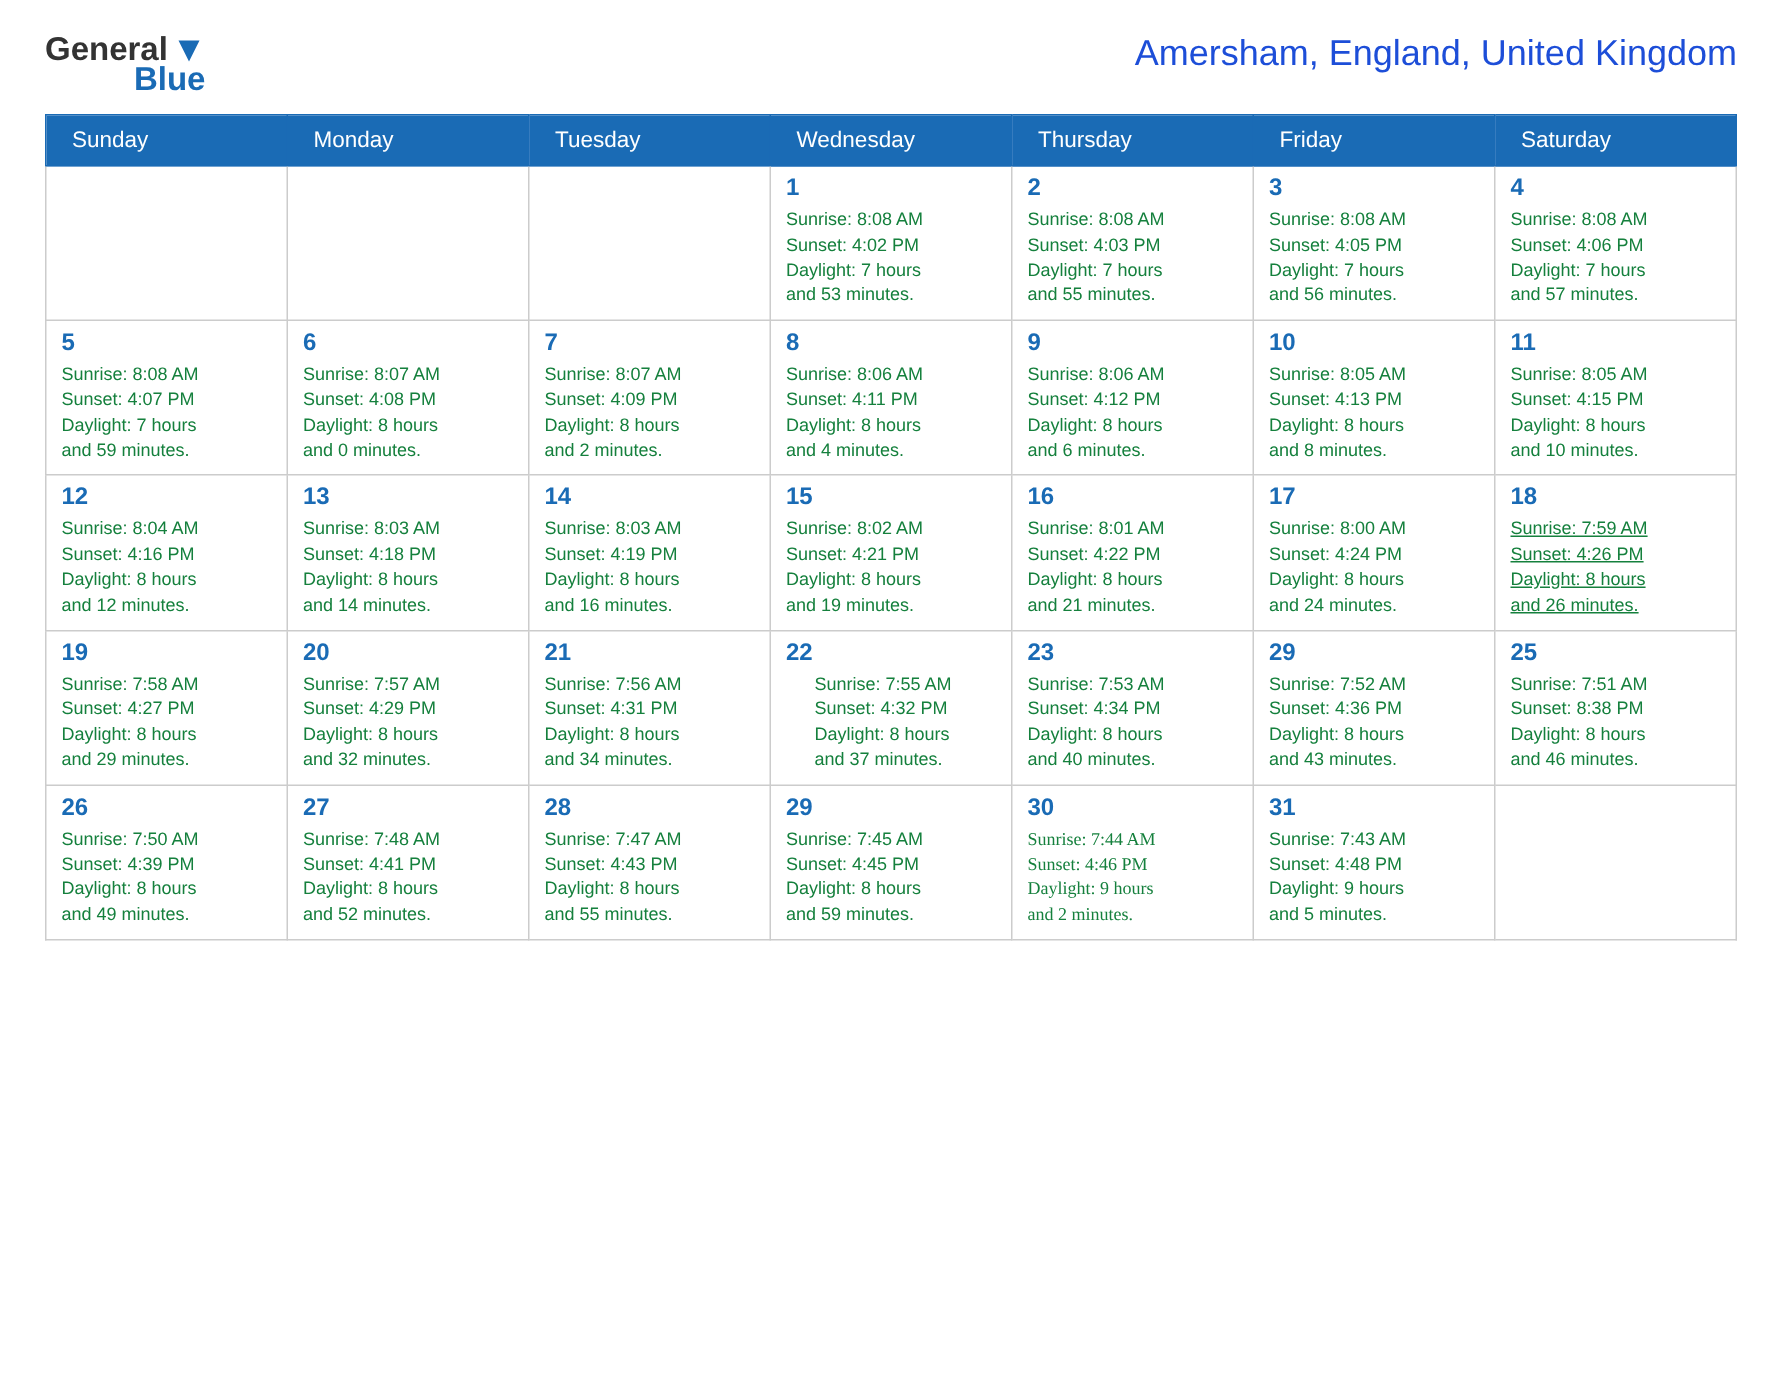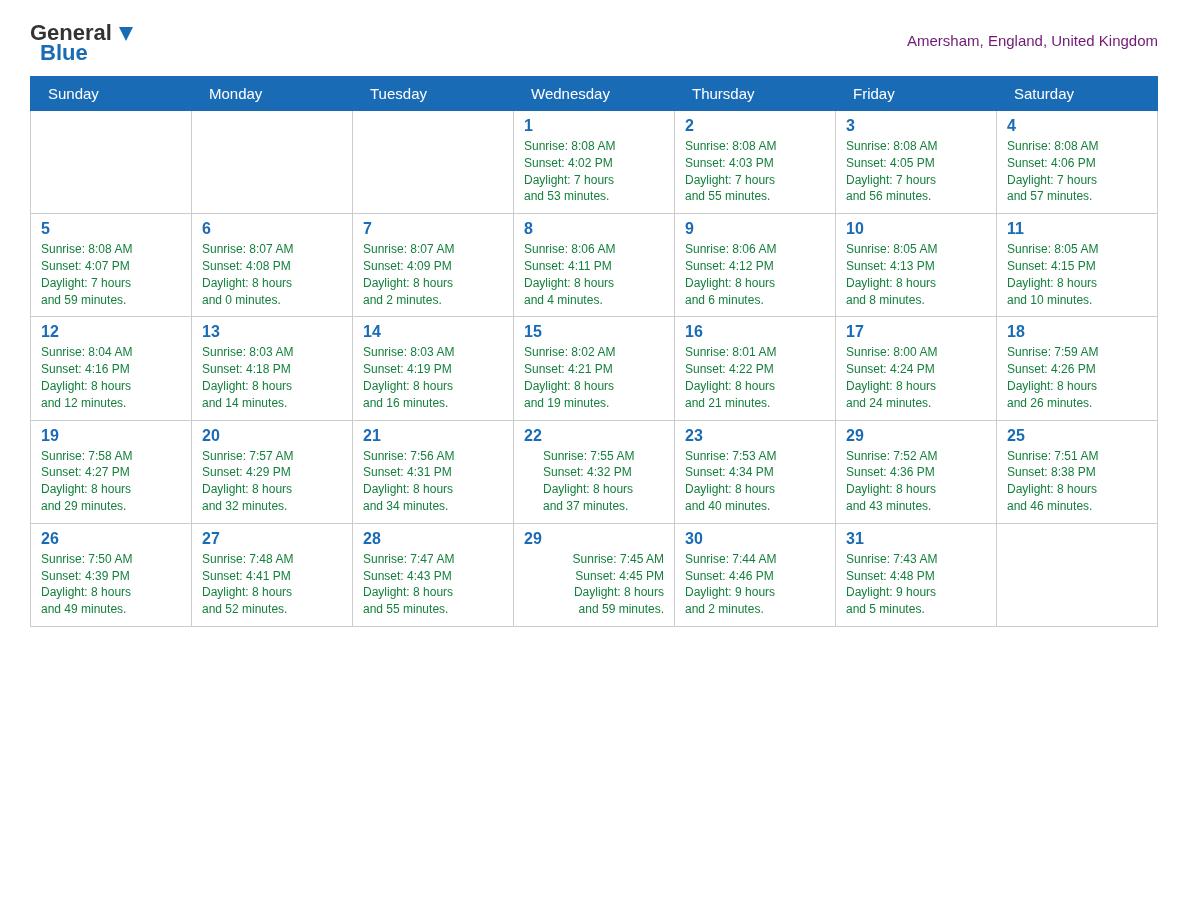--- a/index.html
+++ b/index.html
@@ -33,23 +33,23 @@
     }
     .title-block {
       text-align: right;
     }
     .month-title {
       font-size: 48px;
       font-weight: bold;
       color: #333;
     }
     .location-title {
-      font-size: 15px;
-      color: #701a75;
-      margin-top: 12px;
+      font-size: 24px;
+      color: #1d4ed8;
+      margin-top: 2px;
     }
     .calendar-table {
       width: 100%;
       border-collapse: collapse;
       margin-top: 10px;
     }
     .calendar-table th {
       background-color: #1a6bb5;
       color: #fff;
       font-size: 15px;
@@ -90,21 +90,21 @@
     }
     .calendar-table tbody tr:first-child td {
       border-top: none;
     }
   </style>
 </head>
 <body>
 
 <div class="header">
   <div class="logo">
-    <div style="display:flex; flex-direction:column; align-items:flex-start;">
+    <div style="display:flex; flex-direction:column; align-items:flex-end;">
       <div style="display:flex; align-items:center;">
         <span class="logo-text-general">General</span>
         <svg width="22" height="22" viewBox="0 0 22 22" style="margin-left:3px; margin-top:2px;">
           <polygon points="4,4 18,4 11,18" fill="#1a6bb5"></polygon>
         </svg>
       </div>
       <span class="logo-text-blue" style="margin-top:-6px; margin-left:10px;">Blue</span>
     </div>
   </div>
   <div class="title-block">
@@ -247,21 +247,21 @@
         </td>
         <td>
           <span class="day-number">17</span>
           <div class="day-info" style="white-space: pre-line;">Sunrise: 8:00 AM
 Sunset: 4:24 PM
 Daylight: 8 hours
 and 24 minutes.</div>
         </td>
         <td>
           <span class="day-number">18</span>
-          <div class="day-info" style="white-space: pre-line;">Sunrise: 7:59 AM
+          <div class="day-info" style="white-space: pre-line; text-decoration: underline;">Sunrise: 7:59 AM
 Sunset: 4:26 PM
 Daylight: 8 hours
 and 26 minutes.</div>
         </td>
       </tr>
       <tr>
         <td>
           <span class="day-number">19</span>
           <div class="day-info" style="white-space: pre-line;">Sunrise: 7:58 AM
 Sunset: 4:27 PM
@@ -328,28 +328,28 @@
         </td>
         <td>
           <span class="day-number">28</span>
           <div class="day-info" style="white-space: pre-line;">Sunrise: 7:47 AM
 Sunset: 4:43 PM
 Daylight: 8 hours
 and 55 minutes.</div>
         </td>
         <td>
           <span class="day-number">29</span>
-          <div class="day-info" style="white-space: pre-line; text-align: right;">Sunrise: 7:45 AM
+          <div class="day-info" style="white-space: pre-line;">Sunrise: 7:45 AM
 Sunset: 4:45 PM
 Daylight: 8 hours
 and 59 minutes.</div>
         </td>
         <td>
           <span class="day-number">30</span>
-          <div class="day-info" style="white-space: pre-line;">Sunrise: 7:44 AM
+          <div class="day-info" style="white-space: pre-line; font-family: Liberation Serif, serif;">Sunrise: 7:44 AM
 Sunset: 4:46 PM
 Daylight: 9 hours
 and 2 minutes.</div>
         </td>
         <td>
           <span class="day-number">31</span>
           <div class="day-info" style="white-space: pre-line;">Sunrise: 7:43 AM
 Sunset: 4:48 PM
 Daylight: 9 hours
 and 5 minutes.</div>

